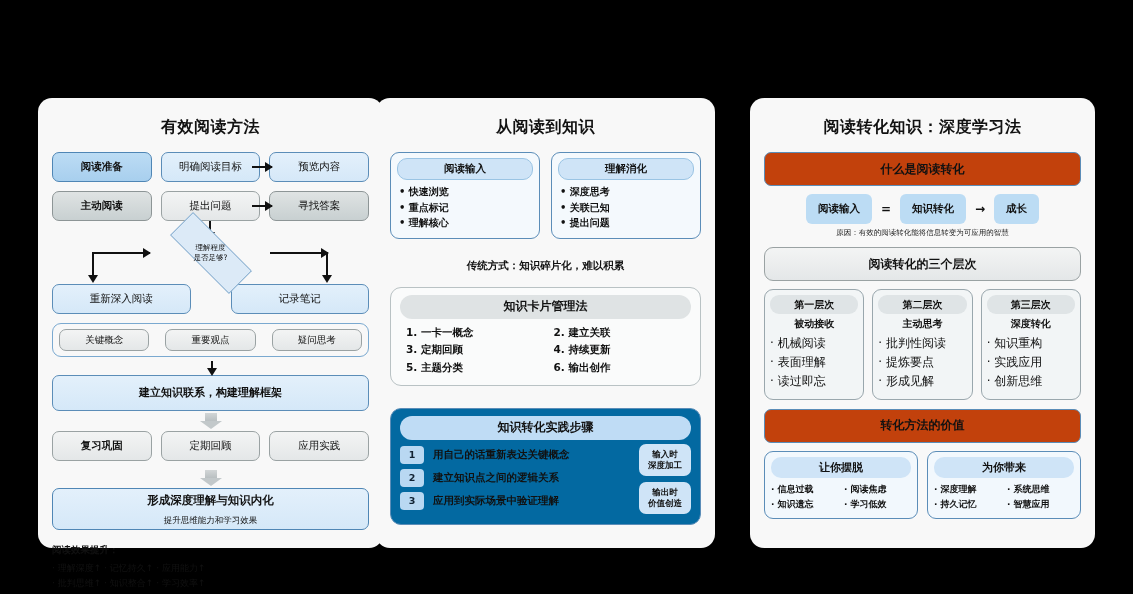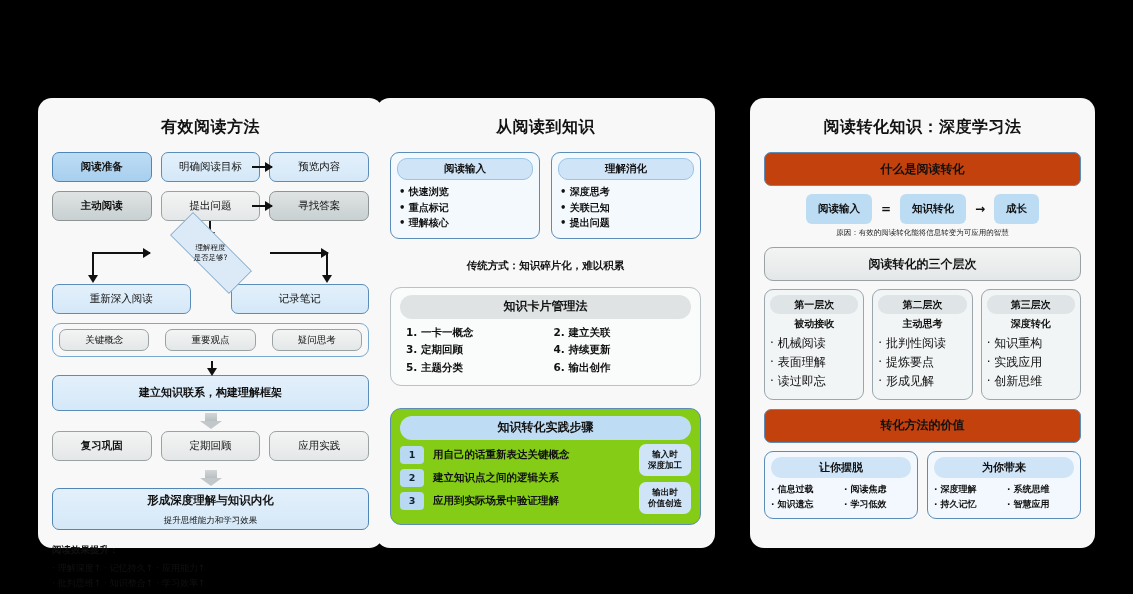--- a/index.html
+++ b/index.html
@@ -77,21 +77,21 @@
 
   .midnote{text-align:center;font-weight:bold;font-size:10.5px;color:#111;margin:20px 0 14px;}
 
   .sect{border:1px solid #b9c2c4;border-radius:11px;background:#fafbfb;padding:7px 9px 9px;}
   .secthdr{height:24px;border-radius:12px;background:#dfe3e4;
     display:flex;align-items:center;justify-content:center;
     font-weight:bold;font-size:12px;color:#111;margin-bottom:6px;}
   .numgrid{display:grid;grid-template-columns:1fr 1fr;gap:2px 10px;
     font-size:10.5px;font-weight:bold;color:#111;line-height:1.5;padding-left:6px;}
 
-  .sect2{border:1px solid #5b8db8;border-radius:11px;background:#84cc16;padding:7px 9px 9px;}
+  .sect2{border:1px solid #5b8db8;border-radius:11px;background:#0369a1;padding:7px 9px 9px;}
   .sect2hdr{height:24px;border-radius:12px;background:#bfdcf5;
     display:flex;align-items:center;justify-content:center;
     font-weight:bold;font-size:12px;color:#111;margin-bottom:6px;}
   .steps{position:relative;}
   .step{display:flex;align-items:center;gap:9px;margin-bottom:5px;}
   .stepnum{width:24px;height:18px;border-radius:4px;background:#b9d8f2;
     display:flex;align-items:center;justify-content:center;
     font-size:9.5px;font-weight:bold;color:#123;}
   .steptxt{font-size:10.5px;font-weight:bold;color:#111;}
   .badges{position:absolute;right:0;top:-2px;display:flex;flex-direction:column;gap:6px;}

